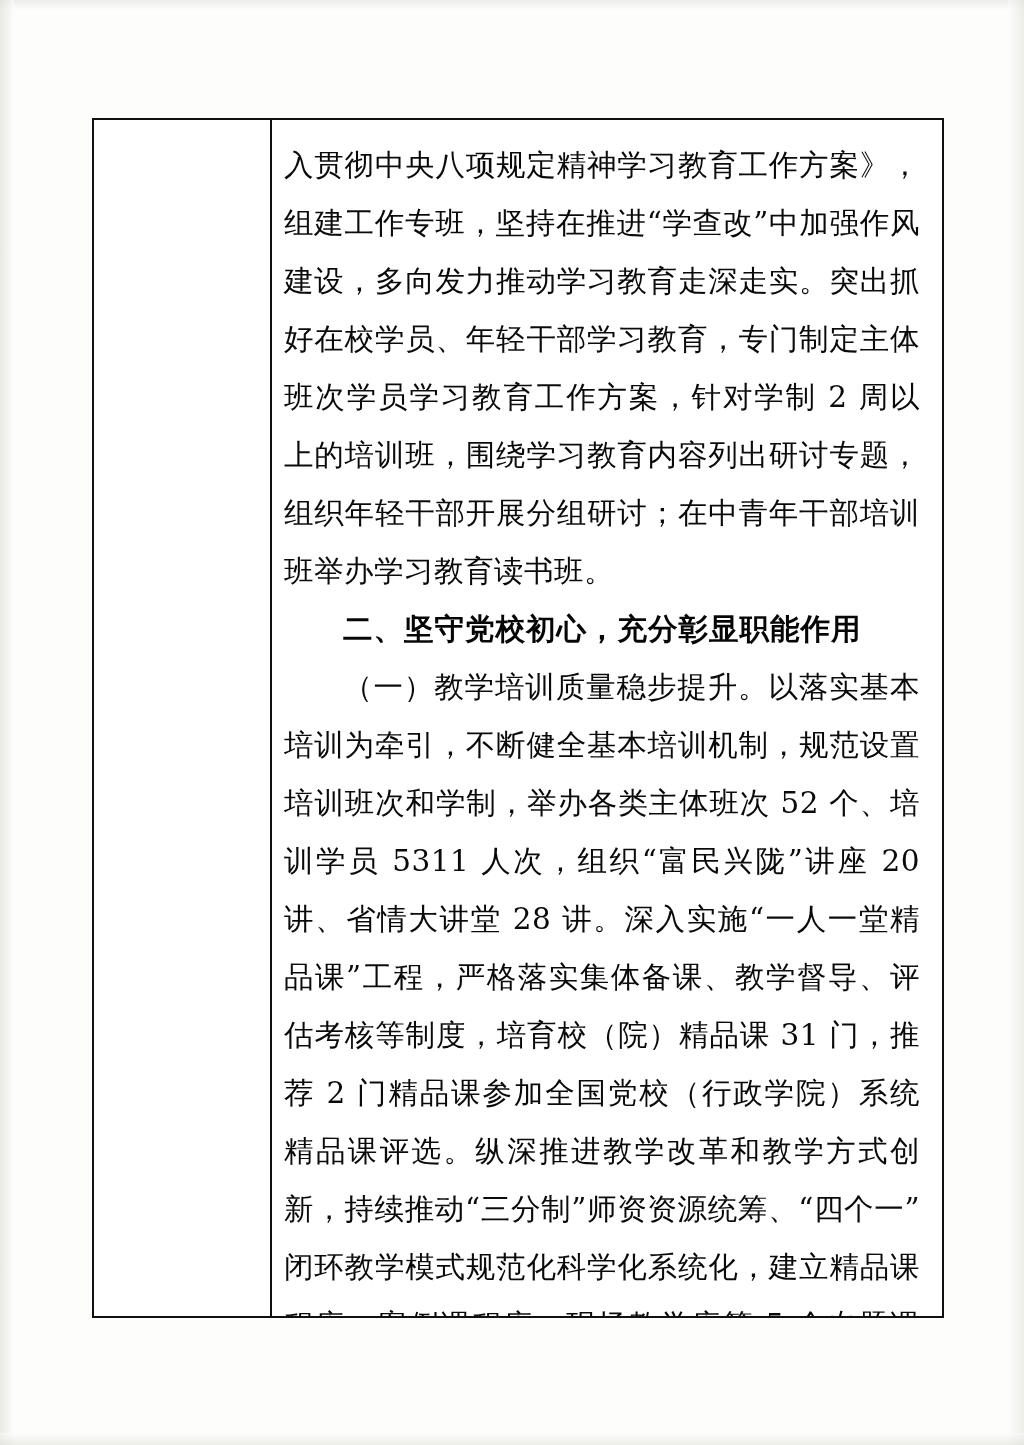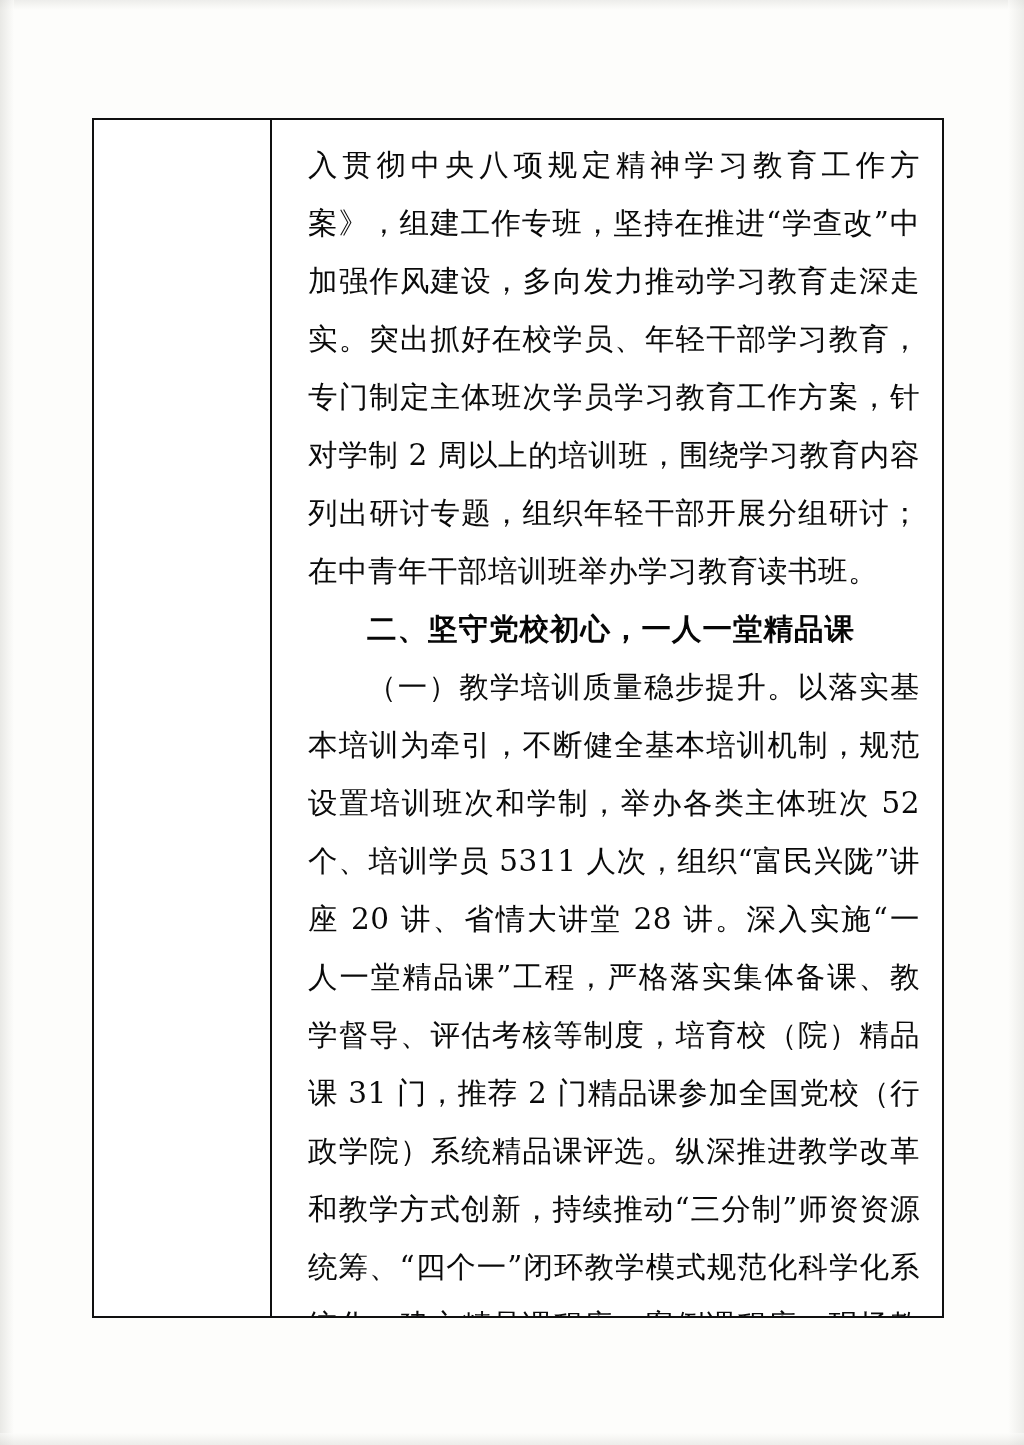--- a/index.html
+++ b/index.html
@@ -71,21 +71,21 @@
     height: 100%;
     border-right: 2px solid #101010;
     box-sizing: border-box;
   }
   #content-cell {
     position: absolute;
     left: 178px;
     top: 0;
     right: 0;
     bottom: 0;
-    padding: 16px 22px 10px 36px;
+    padding: 16px 22px 10px 12px;
     box-sizing: border-box;
     overflow: hidden;
   }
 
   .para {
     font-size: 29.5px;
     line-height: 58px;
     letter-spacing: 0.5px;
     color: #111111;
     text-align: justify;
@@ -117,18 +117,18 @@
   <div id="scan-edge-left"></div>
   <div id="scan-edge-right"></div>
   <div id="scan-edge-bottom"></div>
 
   <div id="table-frame">
     <div id="label-column"></div>
 
     <div id="content-cell">
       <p class="para continued">入贯彻中央八项规定精神学习教育工作方案》，组建工作专班，坚持在推进“学查改”中加强作风建设，多向发力推动学习教育走深走实。突出抓好在校学员、年轻干部学习教育，专门制定主体班次学员学习教育工作方案，针对学制 2 周以上的培训班，围绕学习教育内容列出研讨专题，组织年轻干部开展分组研讨；在中青年干部培训班举办学习教育读书班。</p>
 
-      <p class="heading">二、坚守党校初心，一人一堂精品课</p>
+      <p class="heading">二、坚守党校初心，充分彰显职能作用</p>
 
       <p class="para indent">（一）教学培训质量稳步提升。以落实基本培训为牵引，不断健全基本培训机制，规范设置培训班次和学制，举办各类主体班次 52 个、培训学员 5311 人次，组织“富民兴陇”讲座 20 讲、省情大讲堂 28 讲。深入实施“一人一堂精品课”工程，严格落实集体备课、教学督导、评估考核等制度，培育校（院）精品课 31 门，推荐 2 门精品课参加全国党校（行政学院）系统精品课评选。纵深推进教学改革和教学方式创新，持续推动“三分制”师资资源统筹、“四个一”闭环教学模式规范化科学化系统化，建立精品课程库、案例课程库、现场教学库等 5 个专题课程库和 1 个校内外师资数据库，新开发闭环实践教学课程 1 门、案例教学课程 16 门，沿着习近平总书记视察甘肃足迹精心打造现场教学点 5 个，积极建设并承办“信仰之光——马克思主义文献典</p>
     </div>
   </div>
 </div>
 
 </body></html>

